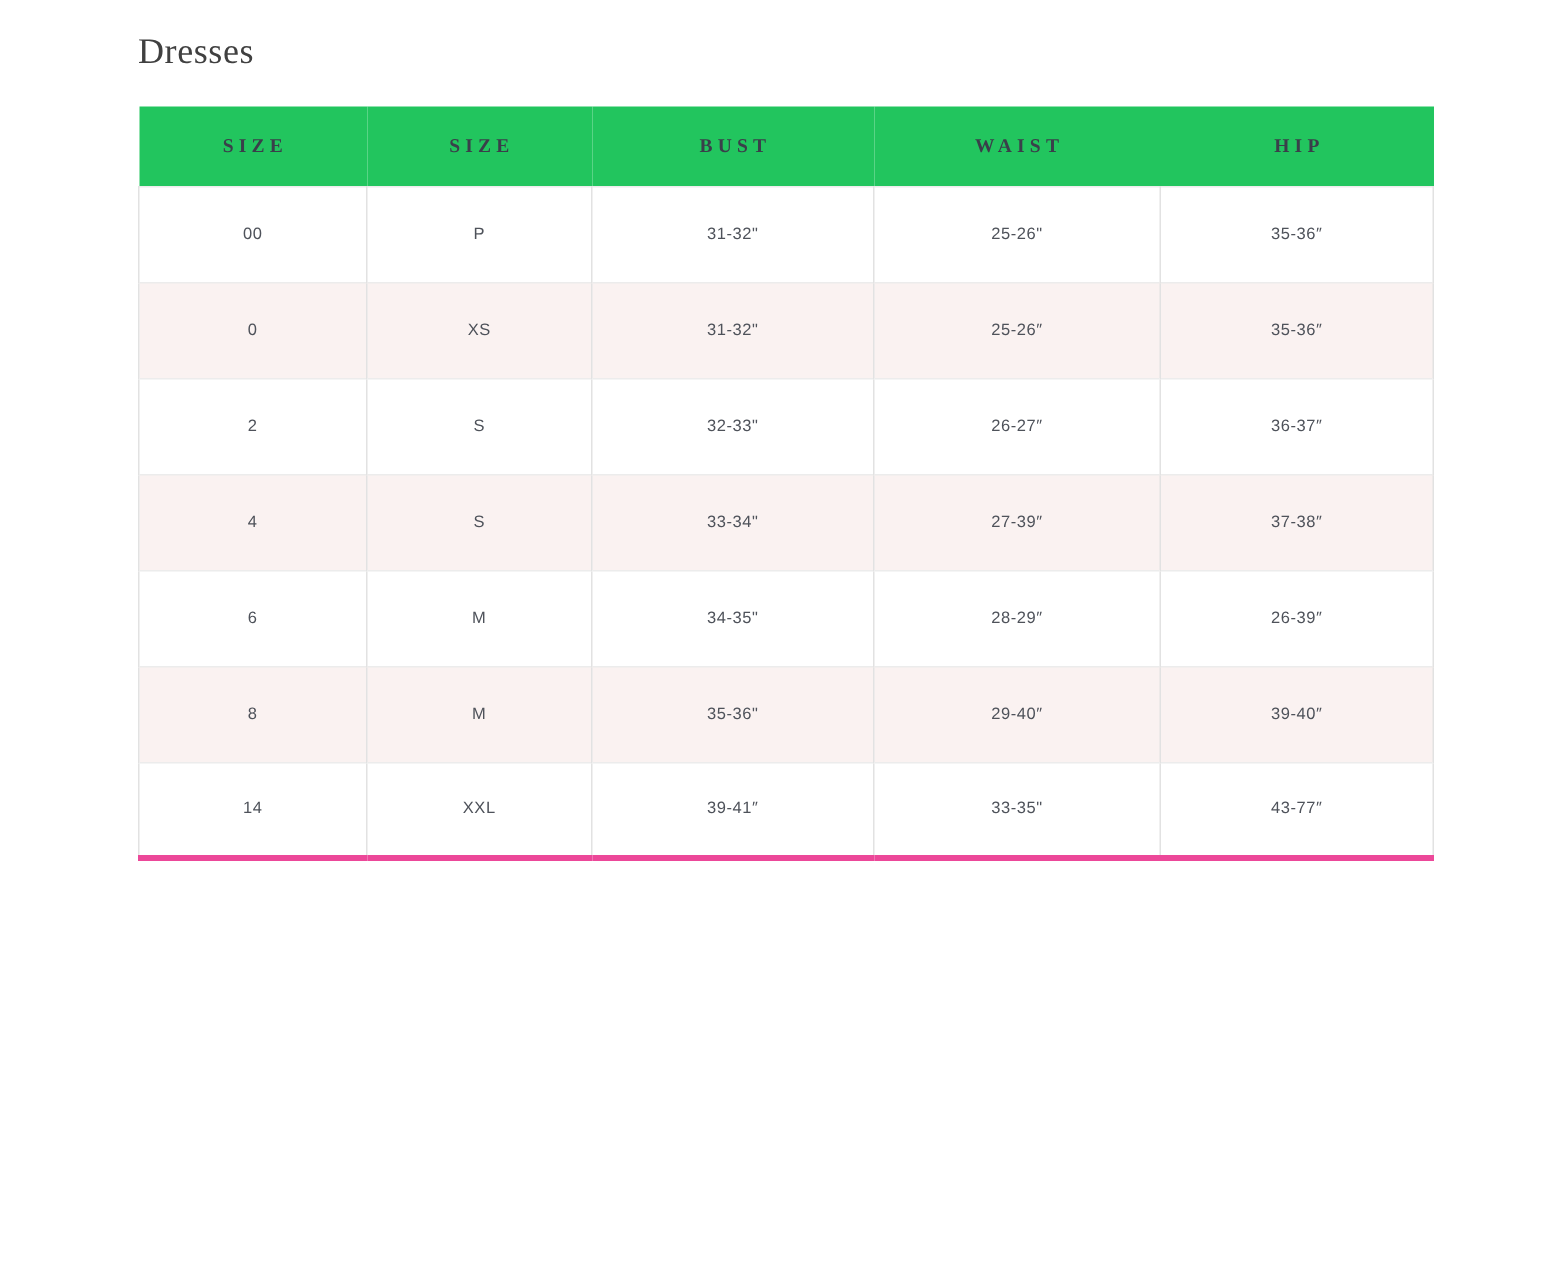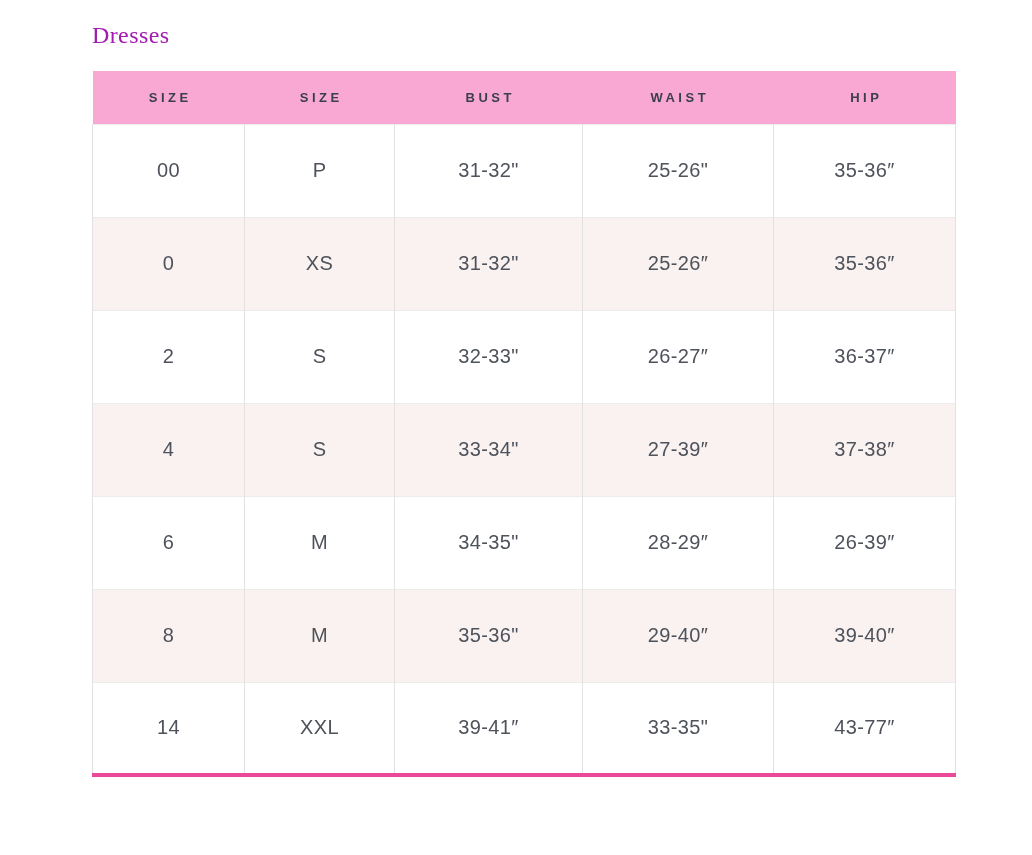--- a/index.html
+++ b/index.html
@@ -12,46 +12,46 @@
   .content {
     position: absolute;
     left: 92px; top: 20px;
     width: 863px;
   }
   .page-title {
     font-family: "Liberation Serif", "DejaVu Serif", serif;
     font-weight: 400;
     font-size: 24px;
     line-height: 30px;
-    color: #a21caf;
+    color: #404040;
     letter-spacing: 0.4px;
   }
   table.size-chart {
     margin-top: 21px;
     width: 863px;
     border-collapse: collapse;
     table-layout: fixed;
   }
   thead th {
     height: 53px;
-    background: #f9a8d4;
-    font-family: Liberation Sans, sans-serif;
+    background: #22c55e;
+    font-family: Liberation Serif, serif;
     font-size: 13px;
     font-weight: 700;
     letter-spacing: 3.5px;
     text-indent: 3.5px; 
     color: #3a3f4a;
     vertical-align: middle;
     border: none;
   }
   tbody td {
-    height: 93px;
+    height: 64px;
     text-align: center;
     vertical-align: middle;
-    font-size: 20px;
+    font-size: 11px;
     letter-spacing: 0.4px;
     color: #4e525a;
     background: #ffffff;
     border-top: 1px solid #ececec;
     border-left: 1px solid #e2e2e2;
     border-right: 1px solid #e2e2e2;
   }
   tbody tr.alt td { background: #faf2f1; }
   tbody tr:last-child td { border-bottom: 4px solid #ec4899; }
 </style>

